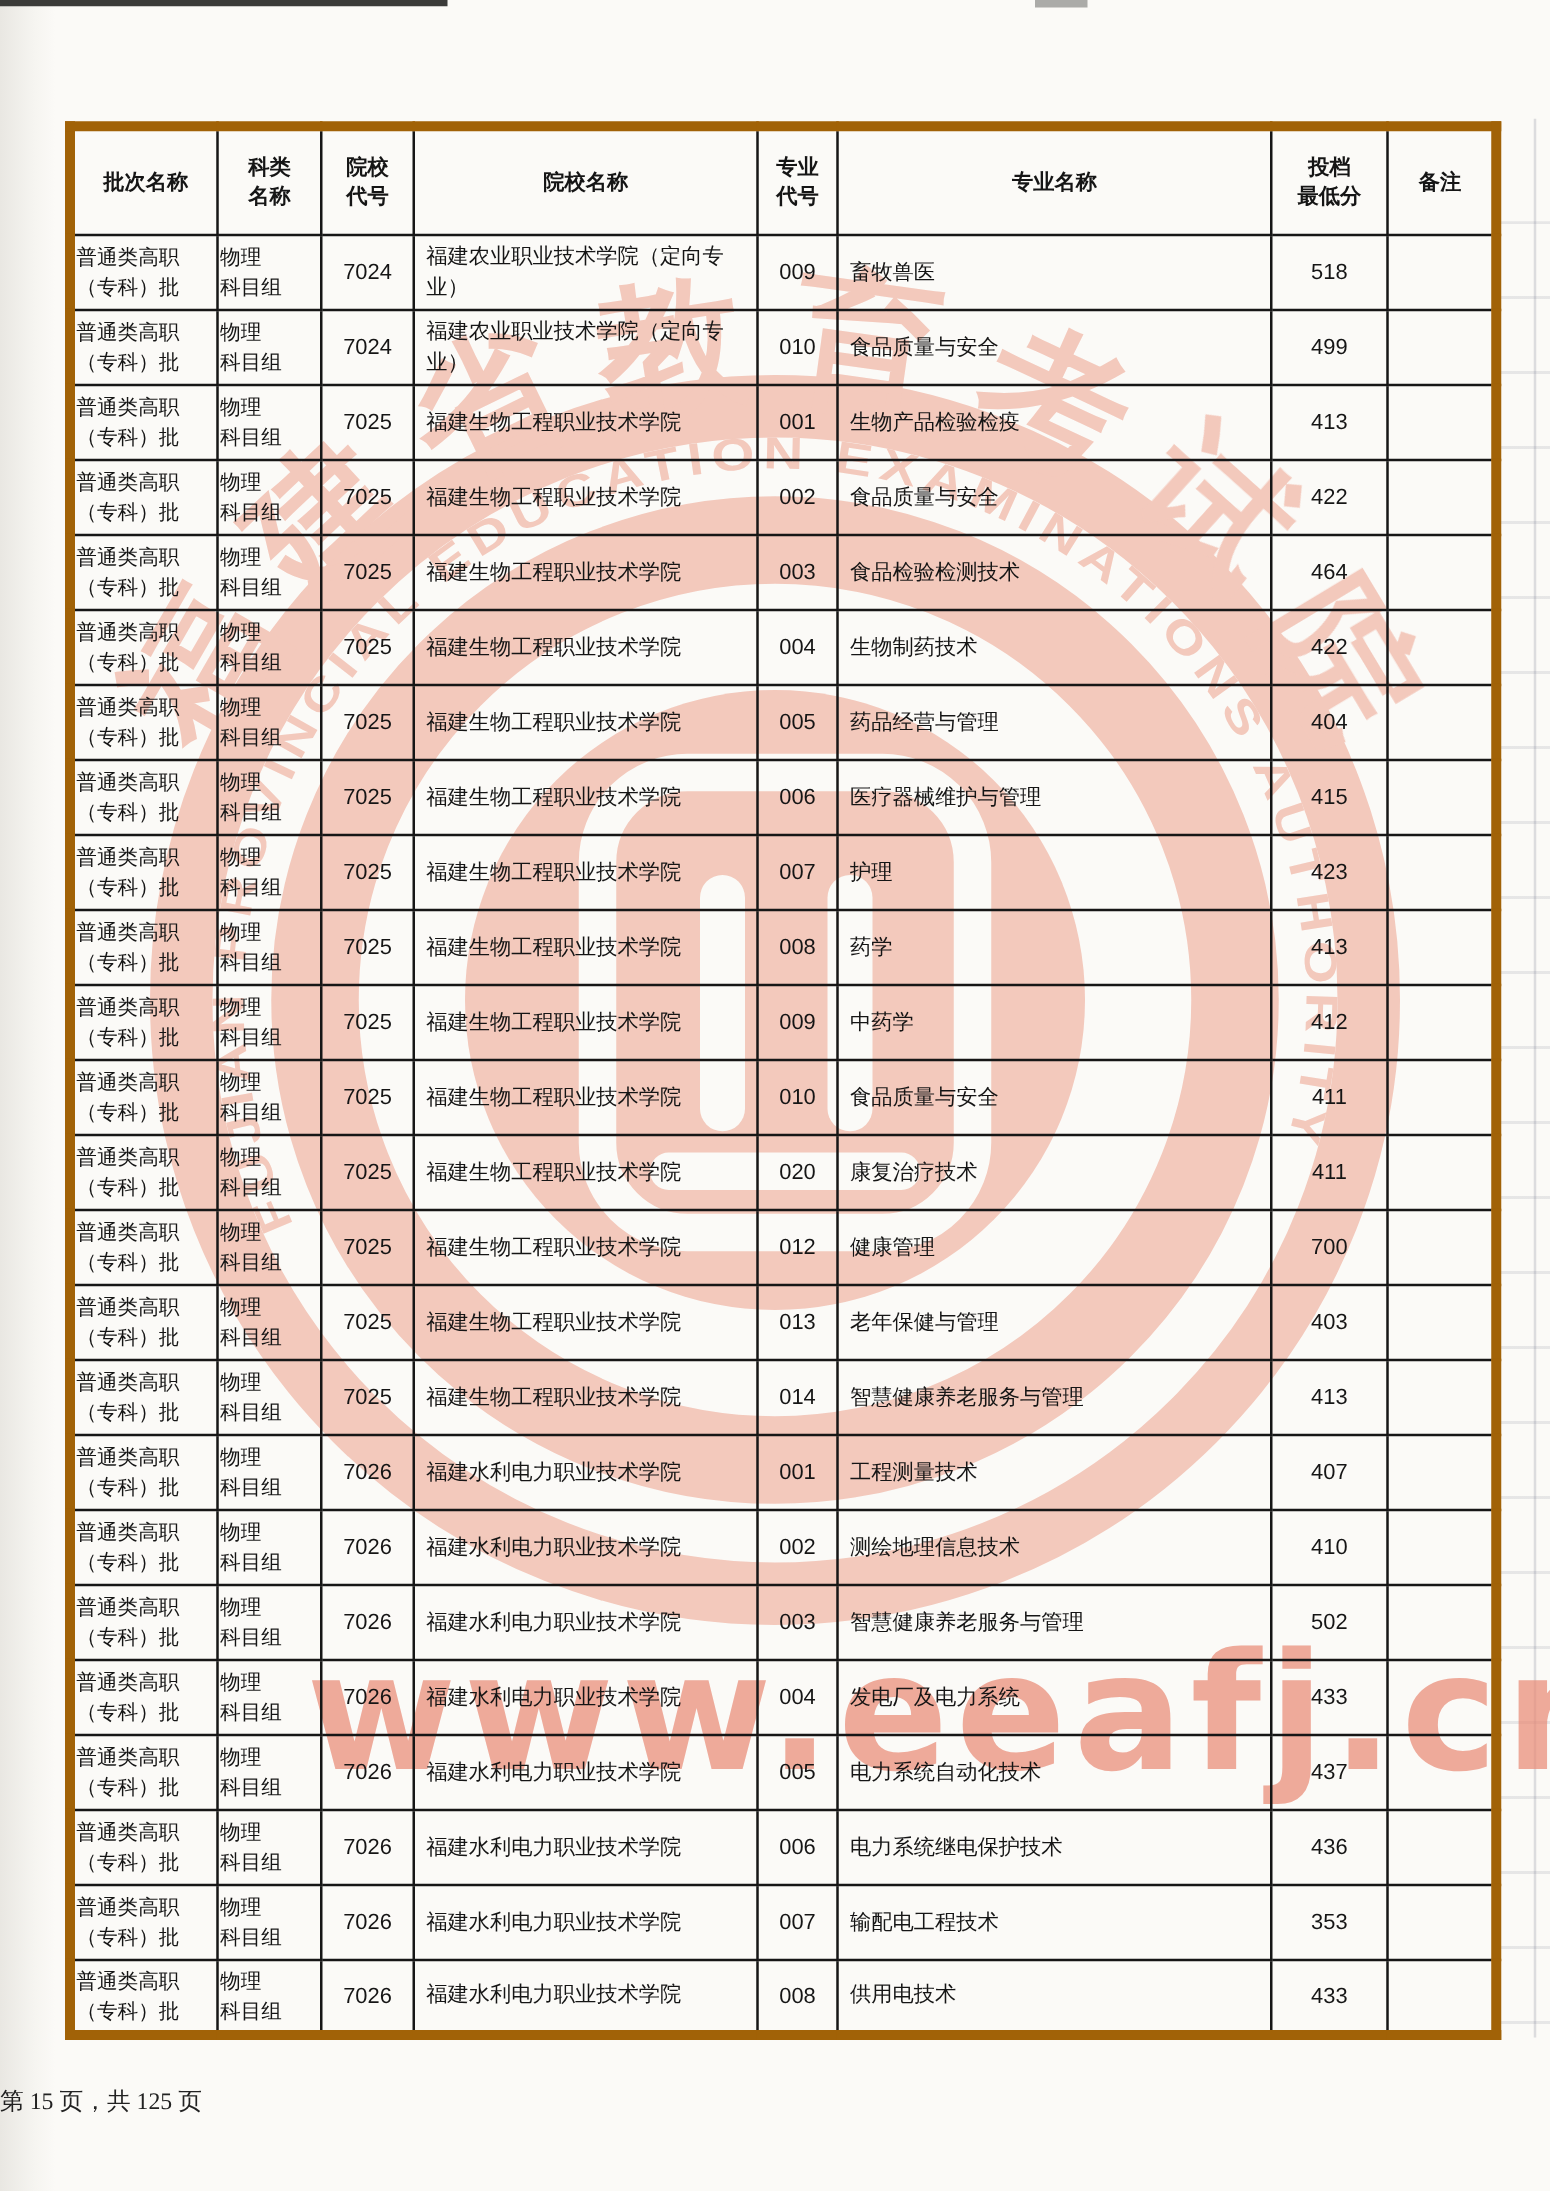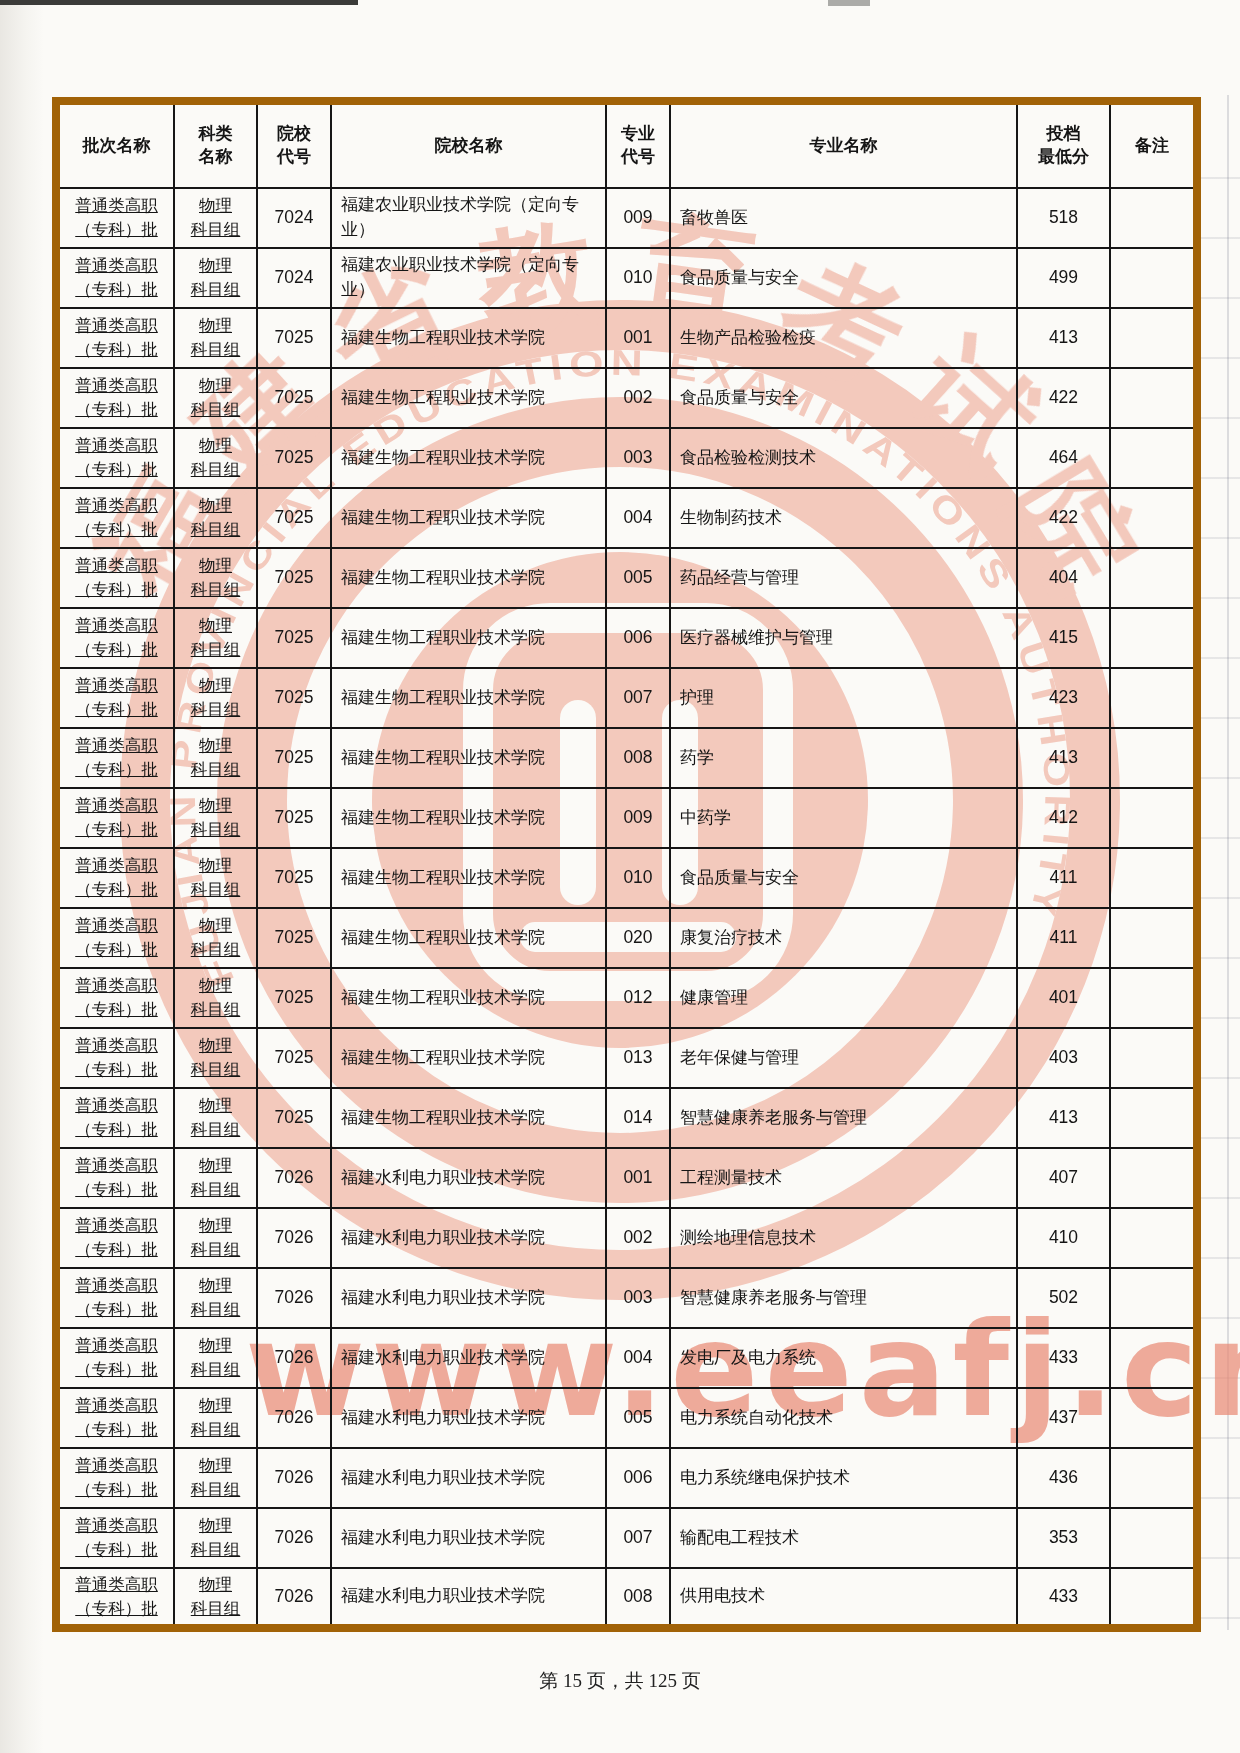--- a/index.html
+++ b/index.html
@@ -38,30 +38,30 @@
     border:2px solid #161616;background:transparent;
     vertical-align:middle;overflow:hidden;
   }
   .score-table{border:8px solid #a16207;}
   .score-table thead th{
     height:80px;text-align:center;font-weight:bold;font-size:17px;line-height:1.35;
     font-family:"Liberation Sans","DejaVu Sans",sans-serif;white-space:pre-line;
   }
   .score-table tbody tr{height:60px;}
   .score-table td{font-size:17px;line-height:1.45;}
-  td.col-batch,td.col-subject{white-space:pre-line;text-align:center;font-size:16.5px;text-decoration:underline;}
+  td.col-batch,td.col-subject{white-space:pre-line;text-align:left;font-size:16.5px;}
   td.col-college_code,td.col-major_code,td.col-score{
     text-align:center;font-family:"Liberation Sans","DejaVu Sans",sans-serif;font-size:17.5px;
   }
   td.col-college_name,td.col-major_name{text-align:left;padding-left:9px;white-space:pre-line;}
   td.col-remark{text-align:center;}
   
   .page-footer{
     position:absolute;left:0;top:1668px;width:1240px;z-index:2;
-    text-align:center;font-size:19px;color:#222;
+    text-align:left;font-size:19px;color:#222;
     font-family:"Liberation Serif","DejaVu Serif",serif;
   }
 </style>
 </head>
 <body>
 
 <div class="left-margin"></div>
 <div class="top-strip"></div>
 <div class="top-smudge"></div>
 <div class="ghost-grid"></div>
@@ -286,21 +286,21 @@
       </tr>
       <tr>
         <td class="col-batch">普通类高职
 （专科）批</td>
         <td class="col-subject">物理
 科目组</td>
         <td class="col-college_code">7025</td>
         <td class="col-college_name">福建生物工程职业技术学院</td>
         <td class="col-major_code">012</td>
         <td class="col-major_name">健康管理</td>
-        <td class="col-score">401</td>
+        <td class="col-score">700</td>
         <td class="col-remark"></td>
       </tr>
       <tr>
         <td class="col-batch">普通类高职
 （专科）批</td>
         <td class="col-subject">物理
 科目组</td>
         <td class="col-college_code">7025</td>
         <td class="col-college_name">福建生物工程职业技术学院</td>
         <td class="col-major_code">013</td>

